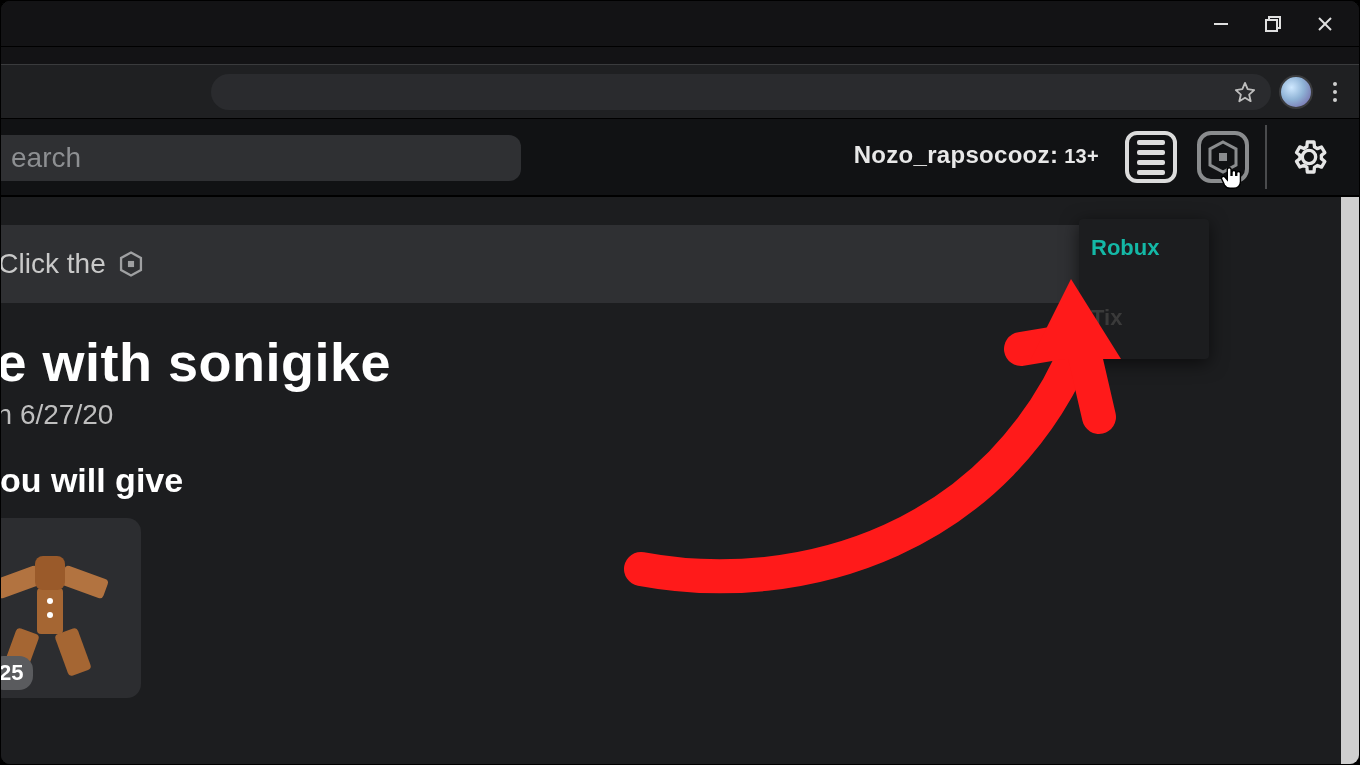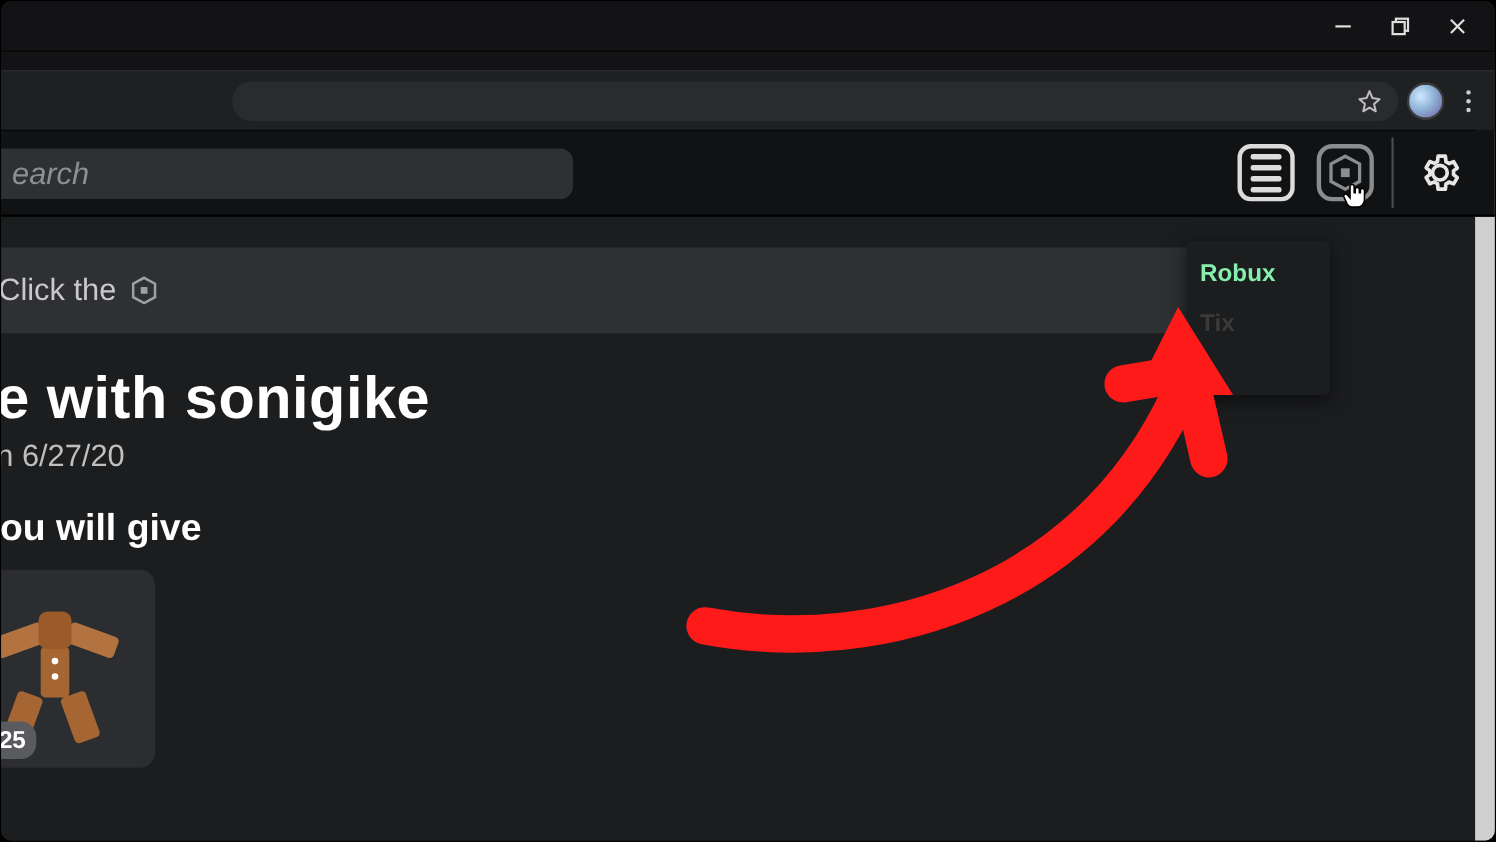--- a/index.html
+++ b/index.html
@@ -98,21 +98,20 @@
     border-radius:2px;
   }
   
   .rbx-header {
     position: relative;
     height: 78px;
     background: #111214;
     display:flex;
     align-items:center;
     border-bottom: 2px solid #000;
-    font-style: italic;
   }
   .search-box {
     position:absolute;
     left: -120px;
     top: 16px;
     width: 640px;
     height: 46px;
     background: #2f3033;
     border-radius: 12px;
     display:flex;
@@ -369,20 +368,24 @@
 
     <div class="scrollbar">
       <div class="scrollbar-thumb"></div>
     </div>
 
     <div class="rbx-header">
       <div class="search-box">
         <span>earch</span>
       </div>
 
+      <div class="rbx-user">
+        <span>Nozo_rapsocooz:</span>
+        <span class="age">13+</span>
+      </div>
 
       <div class="rbx-iconbtn menu">
         <div class="bars">
           <span></span>
             <span></span>
             <span></span>
             <span></span>
         </div>
       </div>
 
@@ -401,22 +404,22 @@
           <path d="M19.4 13a7.5 7.5 0 000-2l2.1-1.6-2-3.4-2.5 1a7.5 7.5 0 00-1.7-1L15 3h-4l-.3 2.9a7.5 7.5 0 00-1.7 1l-2.5-1-2 3.4L6.6 11a7.5 7.5 0 000 2l-2.1 1.6 2 3.4 2.5-1a7.5 7.5 0 001.7 1L11 21h4l.3-2.9a7.5 7.5 0 001.7-1l2.5 1 2-3.4z" fill="none" stroke="#e6e6e6" stroke-width="2" stroke-linejoin="round"></path>
         </svg>
       </div>
 
       <svg class="cursor-hand" viewBox="0 0 32 32">
         <path d="M11 18V7a2 2 0 114 0v6h1V10a2 2 0 114 0v3h1v-2a2 2 0 114 0v9a7 7 0 01-7 7h-4a7 7 0 01-6-3.5L5 17a2 2 0 013.4-2z" fill="#fff" stroke="#000" stroke-width="1.5"></path>
       </svg>
     </div>
 
     <div class="popover-ghost">
-      <span style="color:#86efac;">Robux</span>
-      <span style="color:#3a3a3a;">Tix</span>
+      <span style="color:#14b8a6;">Robux</span>
+      <span style="color:#3a3a3a;margin-top:24px;">Tix</span>
     </div>
 
     <div class="rbx-banner">
       <div class="txt">
         <span>y? Click the</span>
         <span class="mini-hex">
           <svg width="26" height="26" viewBox="0 0 34 34">
             <polygon points="17,2 30,9 30,25 17,32 4,25 4,9" fill="none" stroke="#9fa0a2" stroke-width="3"></polygon>
             <rect x="13" y="13" width="8" height="8" fill="#9fa0a2"></rect>
           </svg>

